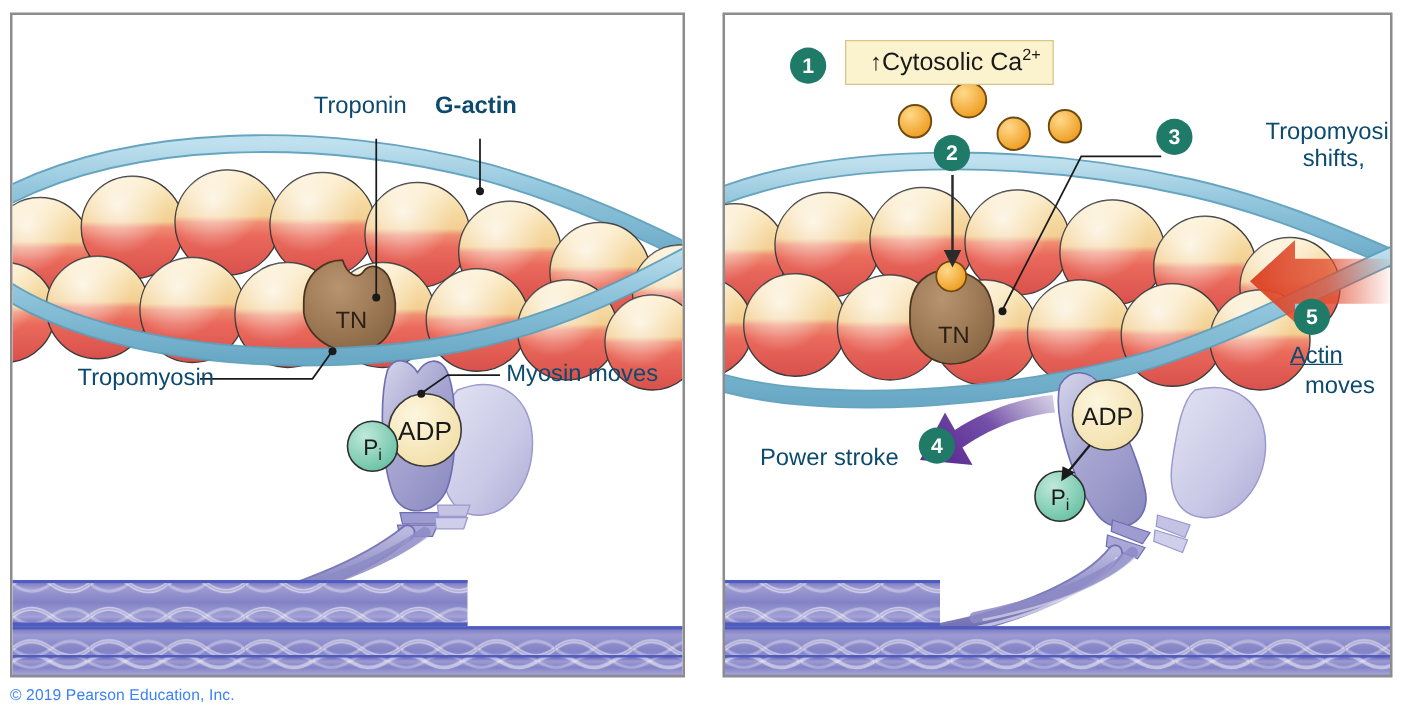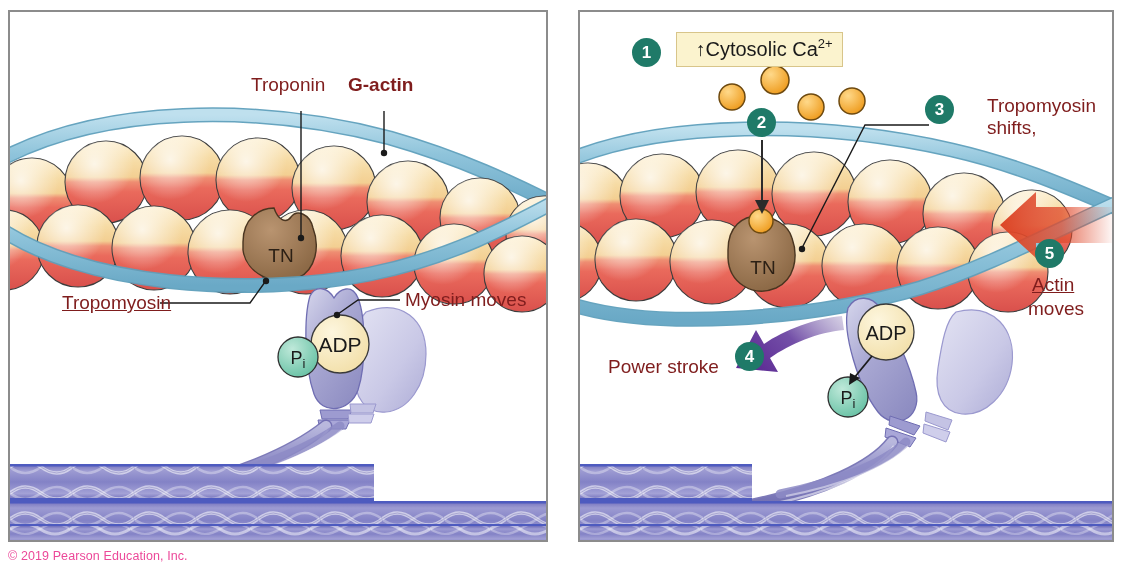--- a/index.html
+++ b/index.html
@@ -5,23 +5,23 @@
   html,body{margin:0;padding:0;background:#ffffff;}
   body{width:1122px;height:574px;position:relative;overflow:hidden;
        font-family:"Liberation Sans","DejaVu Sans",sans-serif;color:#1a1a1a;}
   .stage{position:absolute;left:0;top:0;width:1122px;height:574px;}
   .panel{position:absolute;top:10px;height:532px;background:#fff;
          border:2px solid #8c8c8c;box-sizing:border-box;overflow:hidden;}
   #panel-left{left:8px;width:540px;}
   #panel-right{left:578px;width:536px;}
   .panel-inner{position:absolute;left:0;top:0;width:100%;height:100%;}
   svg{display:block;}
-  .lbl{position:absolute;font-size:19px;line-height:22px;color:#7f1d1d;white-space:nowrap;}
+  .lbl{position:absolute;font-size:19px;line-height:22px;color:#0c4a6e;white-space:nowrap;text-align:center;}
   .lbl.wrap{white-space:normal;}
-  .copyright{position:absolute;left:8px;top:549px;font-size:12.5px;color:#ec4899;letter-spacing:.1px;}
+  .copyright{position:absolute;left:8px;top:549px;font-size:12.5px;color:#3b82f6;letter-spacing:.1px;}
   .badge{position:absolute;width:29px;height:29px;border-radius:50%;
          background:#1f7a68;color:#fff;font-size:17px;font-weight:bold;
          display:flex;align-items:center;justify-content:center;box-sizing:border-box;}
   .cabox{position:absolute;background:#fbf3ce;border:1px solid #d8c58a;
          padding:3px 9px 5px 9px;font-size:20px;white-space:nowrap;}
   .sup{font-size:13px;vertical-align:super;}
   .arrowup{font-size:19px;font-weight:bold;}
 </style>
 </head>
 <body>
@@ -203,21 +203,21 @@
           <circle cx="374" cy="141" r="3.2" fill="#1a1a1a" stroke="none"></circle>
           <path d="M150,291 L240,291 L255,270"></path>
           <circle cx="256" cy="269" r="3.2" fill="#1a1a1a" stroke="none"></circle>
           <path d="M390,288 L348,288 L328,302"></path>
           <circle cx="327" cy="303" r="3.2" fill="#1a1a1a" stroke="none"></circle>
         </g>
       </svg>
 
       <div class="lbl" style="left:241px;top:62px;">Troponin</div>
       <div class="lbl" style="left:338px;top:62px;font-weight:bold;">G-actin</div>
-      <div class="lbl" style="left:52px;top:280px;text-decoration:underline;">Tropomyosin</div>
+      <div class="lbl" style="left:52px;top:280px;">Tropomyosin</div>
       <div class="lbl" style="left:395px;top:277px;">Myosin moves</div>
     </div>
   </div>
 
   <div class="panel" id="panel-right">
     <div class="panel-inner">
 
       <svg width="532" height="528" viewBox="0 0 532 528">
         <defs>
           <linearGradient id="redArrowG" x1="1" y1="0" x2="0" y2="0">
@@ -370,18 +370,18 @@
       <div class="badge" style="left:345px;top:83px;">3</div>
       <div class="lbl wrap" style="left:383px;top:83px;width:160px;margin-left:24px;">
         <div>Tropomyosin shifts,</div>
       </div>
 
       <div class="lbl" style="left:28px;top:344px;">Power stroke</div>
       <div class="badge" style="left:155px;top:330px;">4</div>
 
       <div class="badge" style="left:455px;top:227px;">5</div>
       <div class="lbl" style="left:452px;top:262px;text-decoration:underline;">Actin</div>
-      <div class="lbl" style="left:448px;top:286px;">moves</div>
+      <div class="lbl" style="left:464px;top:286px;">moves</div>
     </div>
   </div>
 
   <div class="copyright">© 2019 Pearson Education, Inc.</div>
 </div>
 
 </body></html>

